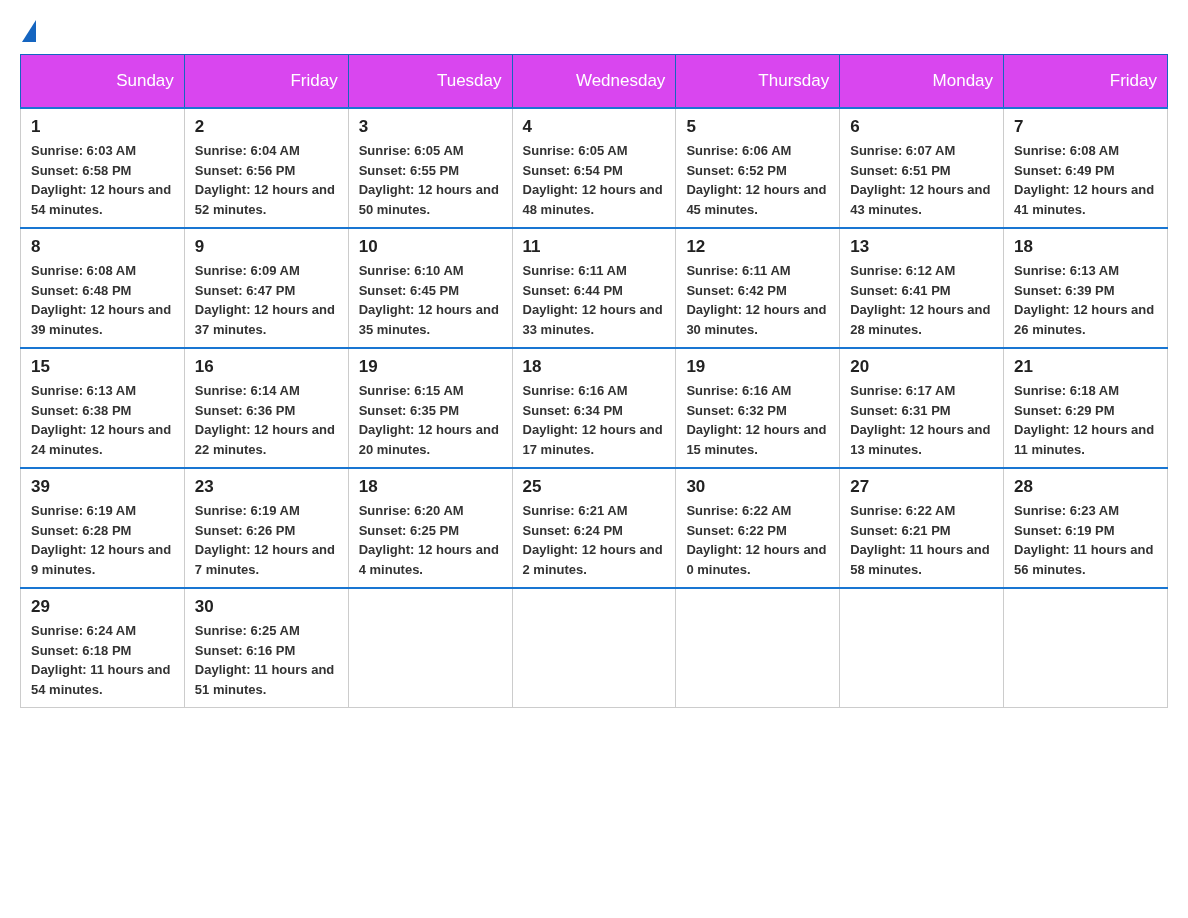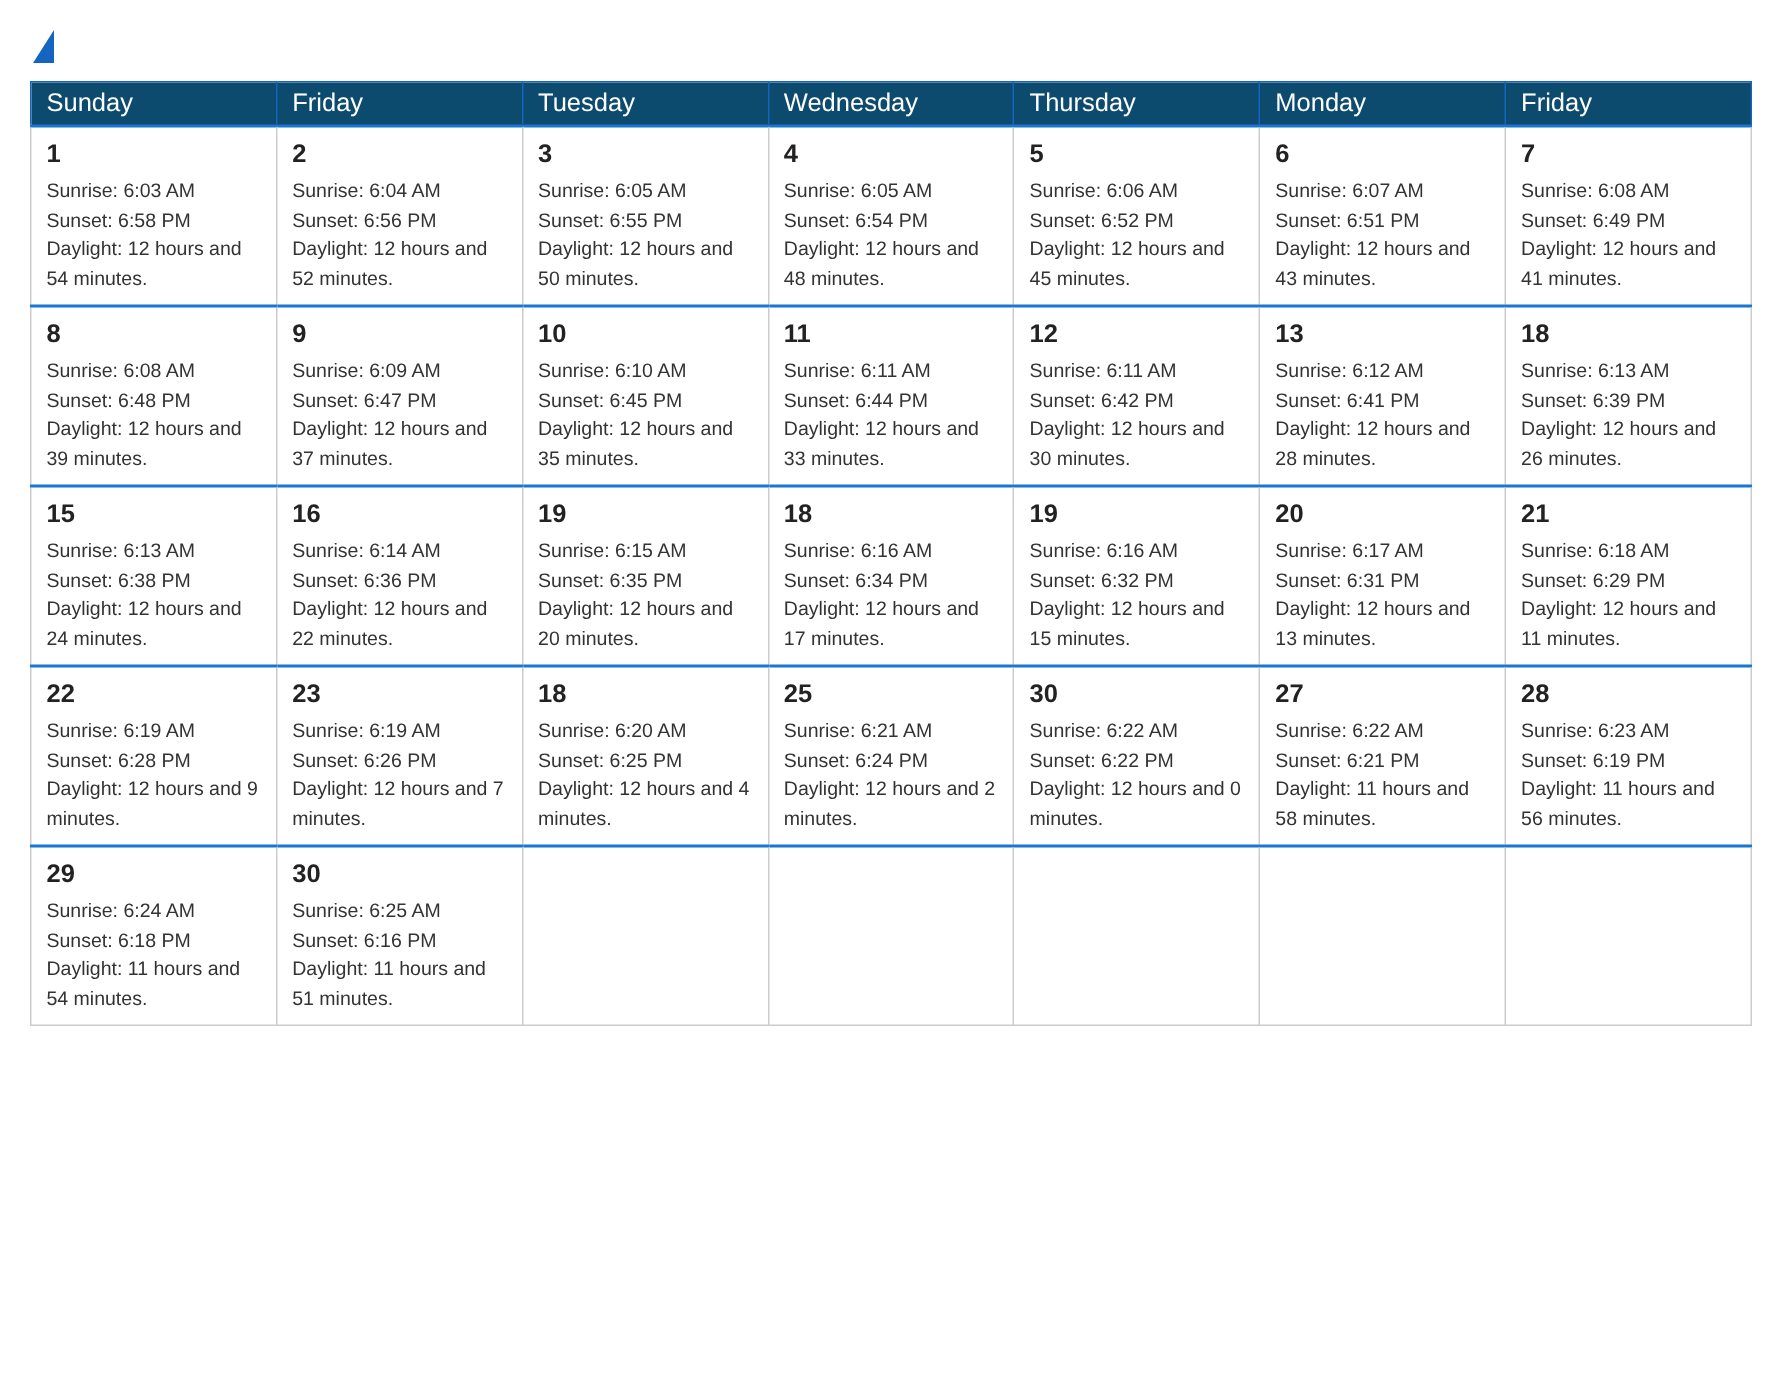--- a/index.html
+++ b/index.html
@@ -49,46 +49,47 @@
       font-size: 22px;
       color: #444;
       margin-top: 4px;
     }
     .calendar {
       width: 100%;
       border-collapse: collapse;
       border: 1px solid #ccc;
     }
     .calendar th {
-      background-color: #0c4a6e;
+      background-color: #d946ef;
       color: #fff;
       font-size: 17px;
       font-weight: normal;
-      padding: 4px 10px;
-      text-align: left;
+      padding: 16px 10px;
+      text-align: right;
       border: 1px solid #1565c0;
     }
     .calendar td {
       vertical-align: top;
       border: 1px solid #ccc;
       padding: 8px 10px;
       width: 14.28%;
       min-height: 100px;
     }
     .day-number {
       font-size: 17px;
       font-weight: bold;
       color: #222;
       display: block;
       margin-bottom: 4px;
     }
     .day-info {
       font-size: 13px;
       color: #333;
       line-height: 1.5;
+      font-weight: bold;
     }
     .empty-cell {
       background: #fff;
     }
     .week-row td {
       border-top: 2px solid #1976d2;
     }
     .logo-wrapper {
       display: flex;
       flex-direction: column;
@@ -222,21 +223,21 @@
           <span class="day-number">20</span>
           <span class="day-info">Sunrise: 6:17 AM<br>Sunset: 6:31 PM<br>Daylight: 12 hours and 13 minutes.</span>
         </td>
         <td>
           <span class="day-number">21</span>
           <span class="day-info">Sunrise: 6:18 AM<br>Sunset: 6:29 PM<br>Daylight: 12 hours and 11 minutes.</span>
         </td>
       </tr>
       <tr class="week-row">
         <td>
-          <span class="day-number">22</span>
+          <span class="day-number">39</span>
           <span class="day-info">Sunrise: 6:19 AM<br>Sunset: 6:28 PM<br>Daylight: 12 hours and 9 minutes.</span>
         </td>
         <td>
           <span class="day-number">23</span>
           <span class="day-info">Sunrise: 6:19 AM<br>Sunset: 6:26 PM<br>Daylight: 12 hours and 7 minutes.</span>
         </td>
         <td>
           <span class="day-number">18</span>
           <span class="day-info">Sunrise: 6:20 AM<br>Sunset: 6:25 PM<br>Daylight: 12 hours and 4 minutes.</span>
         </td>

